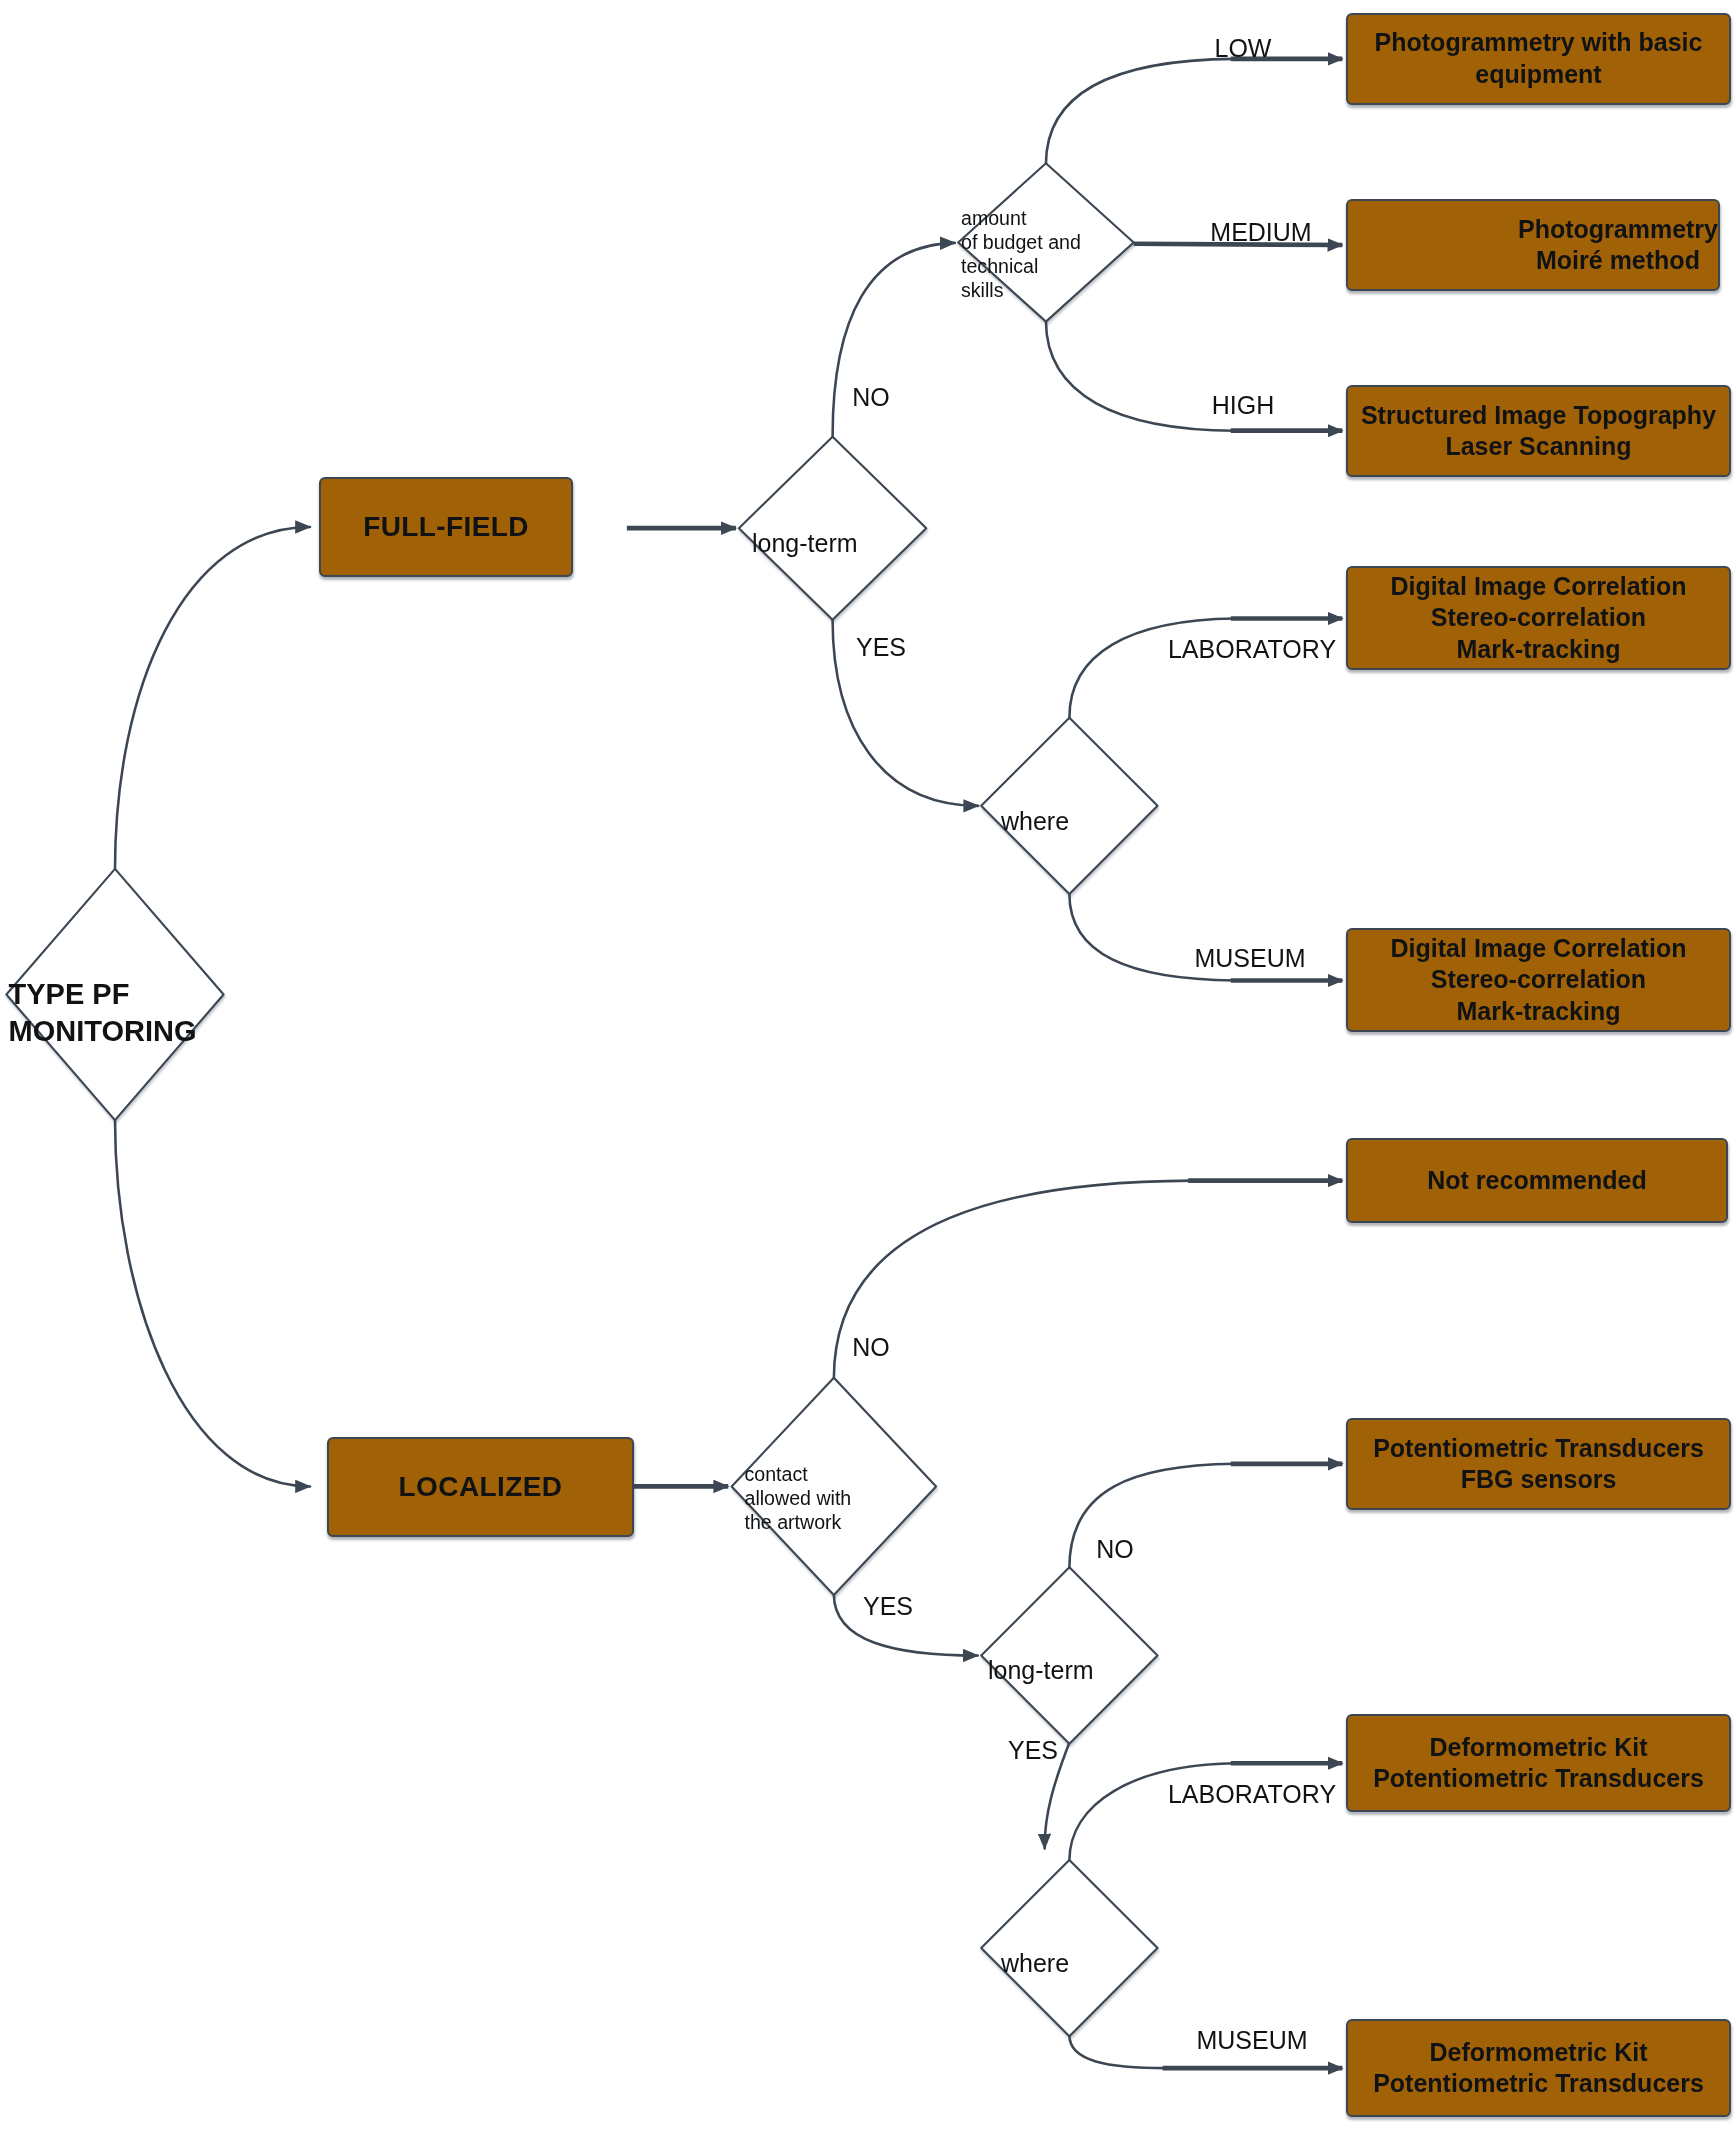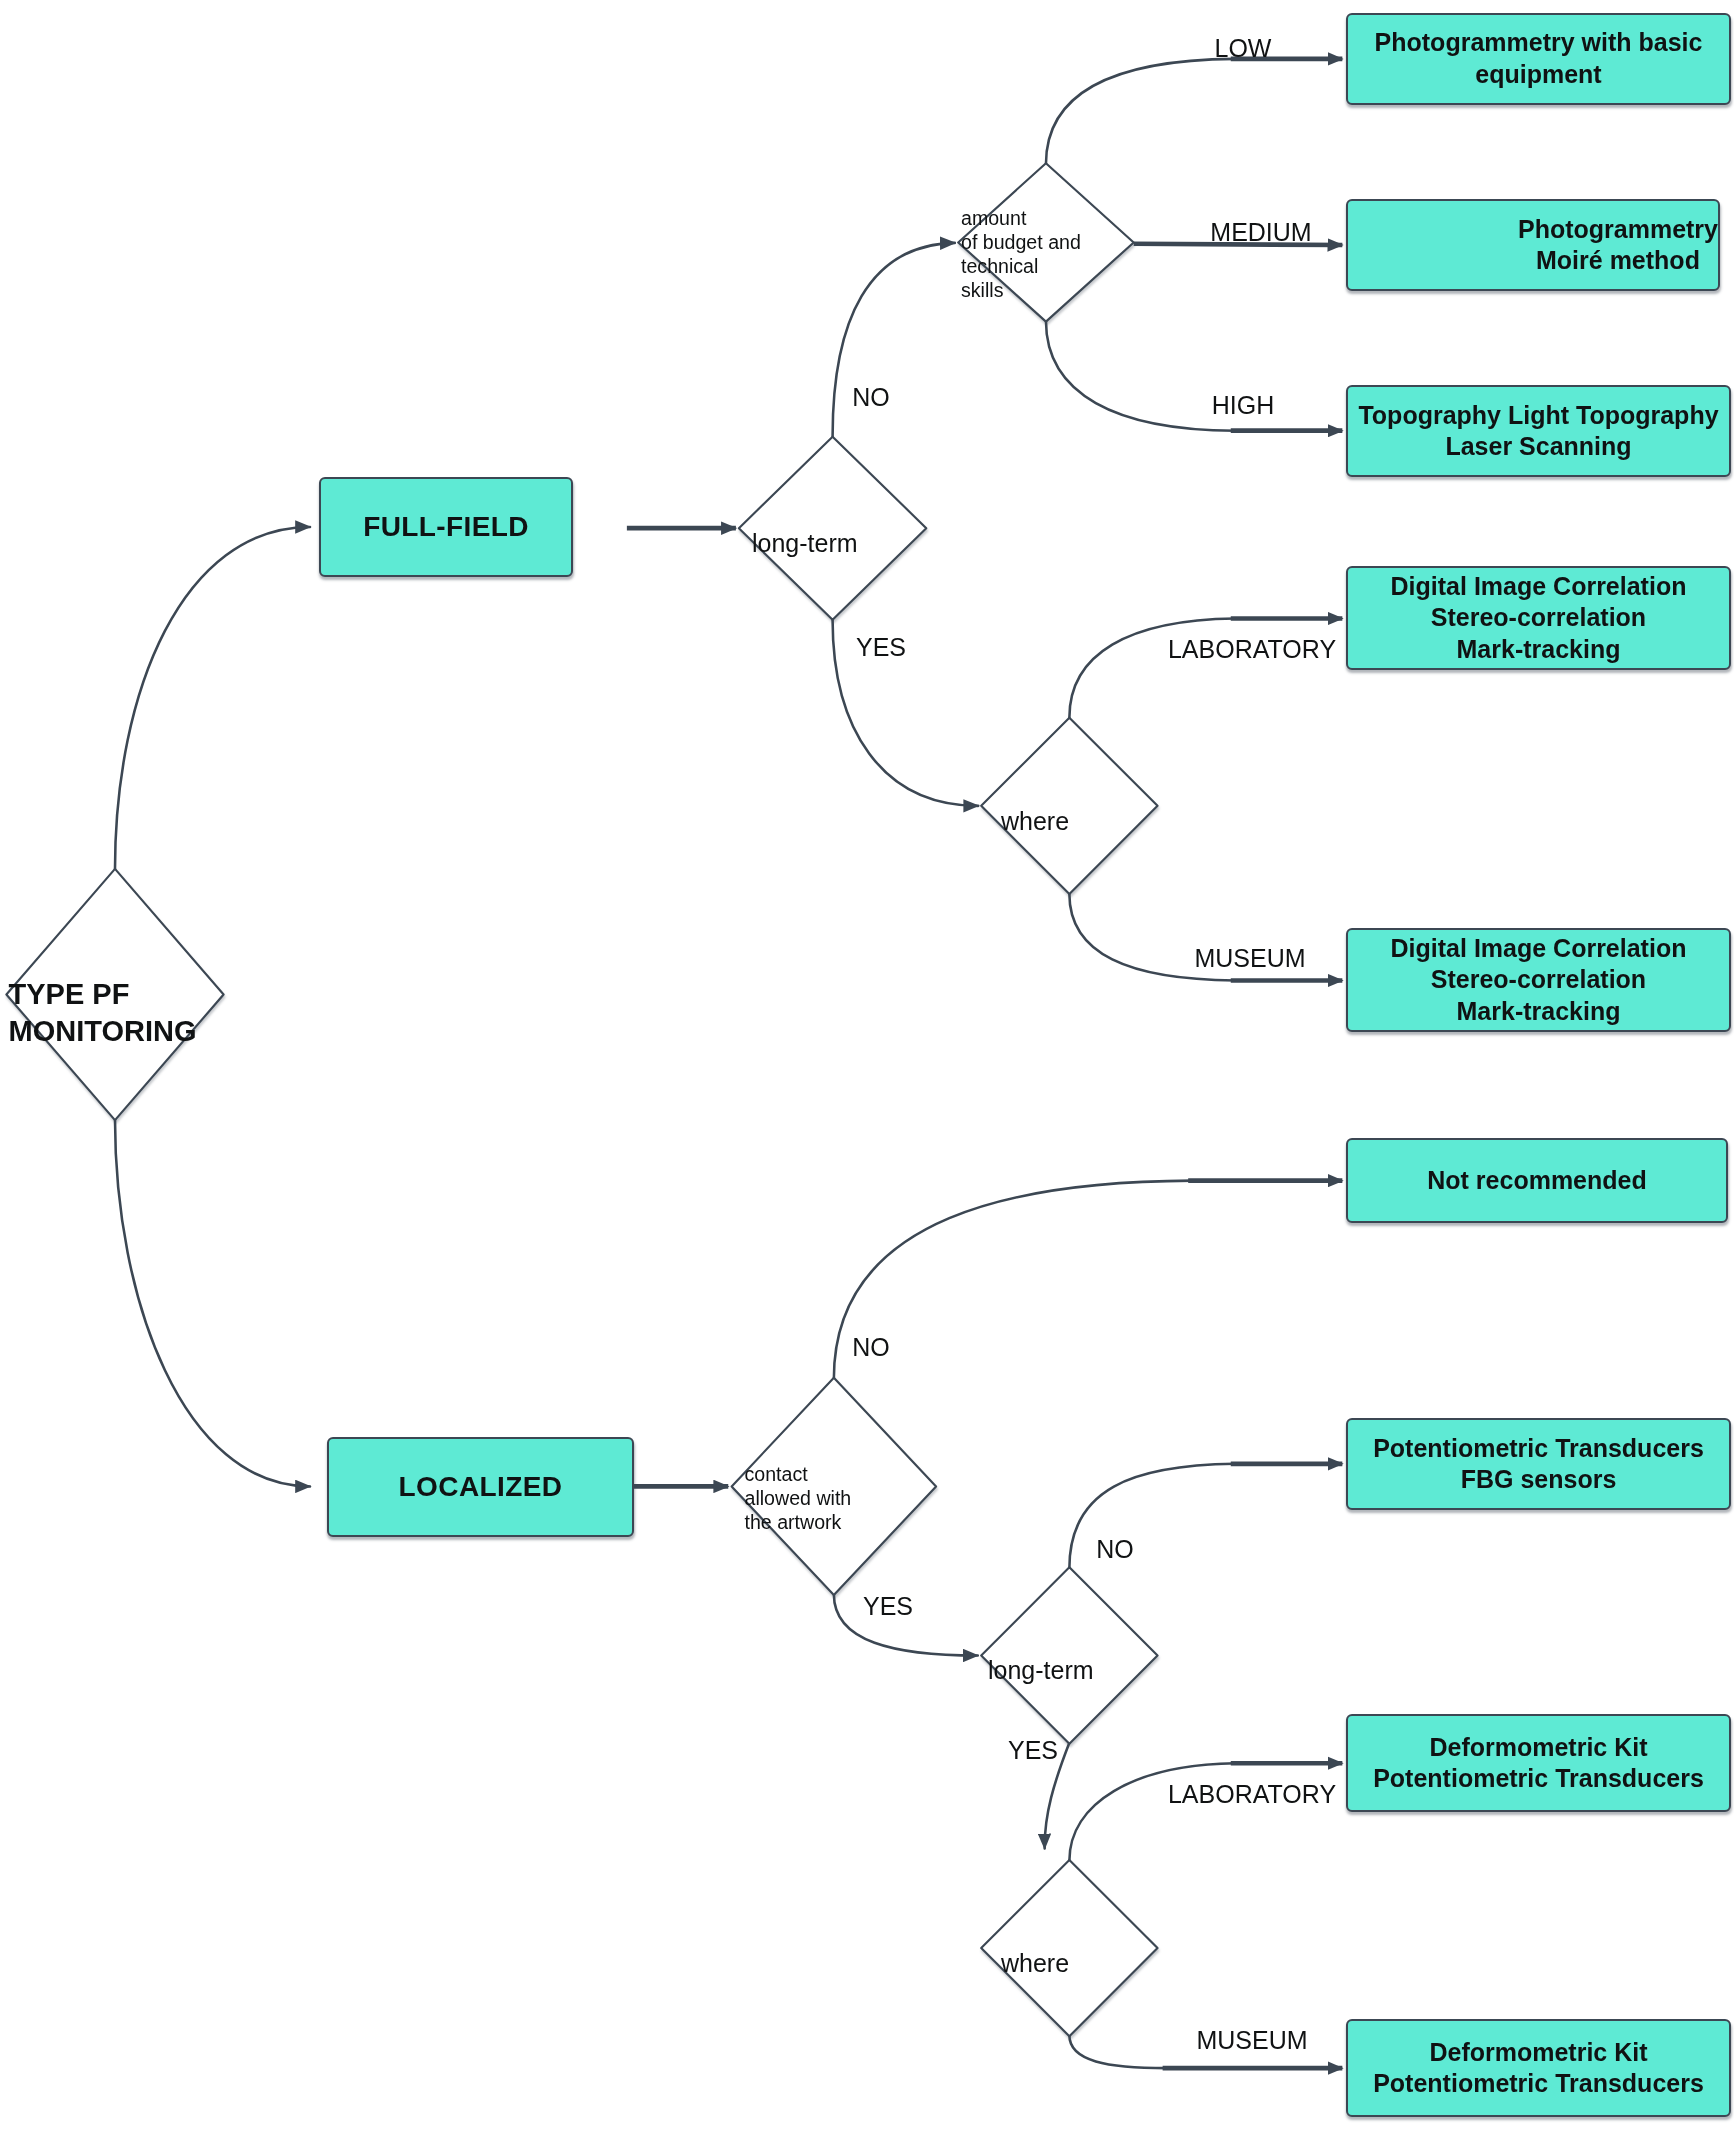--- a/index.html
+++ b/index.html
@@ -13,21 +13,21 @@
     overflow: hidden;
   }
   svg.wires { position: absolute; left: 0; top: 0; }
   .edge { fill: none; stroke: #3c4753; stroke-width: 6px; stroke-linecap: round; }
   .edge.thick { stroke-width: 11px; stroke-linecap: butt; }
   .node-poly { fill: #ffffff; stroke: #3c4753; stroke-width: 5px; stroke-linejoin: round; }
   .shapes { filter: drop-shadow(2px 6px 3px rgba(60,71,83,0.30)); }
 
   .rbox {
     position: absolute;
-    background: #5eead4;
+    background: #a16207;
     border: 2.1px solid #3c4753;
     border-radius: 6px;
     box-shadow: 0.9px 3px 2.6px rgba(60,71,83,0.40);
     display: flex;
     align-items: center;
     justify-content: center;
     text-align: center;
     font-weight: bold;
     font-size: 25px;
     line-height: 31.5px;
@@ -152,21 +152,21 @@
 
   <div class="rbox" style="left:1346px; top:12.8px; width:385px; height:92px;">
     <span class="bl">Photogrammetry with basic
 equipment</span>
   </div>
   <div class="rbox" style="left:1346px; top:199px; width:374px; height:92px;justify-content:flex-end;">
     <span class="bl">Photogrammetry
 Moiré method</span>
   </div>
   <div class="rbox" style="left:1346px; top:385px; width:385px; height:92px;">
-    <span class="bl">Topography Light Topography
+    <span class="bl">Structured Image Topography
 Laser Scanning</span>
   </div>
   <div class="rbox" style="left:1346px; top:566px; width:385px; height:104px;">
     <span class="bl">Digital Image Correlation
 Stereo-correlation
 Mark-tracking</span>
   </div>
   <div class="rbox" style="left:1346px; top:928px; width:385px; height:104px;">
     <span class="bl">Digital Image Correlation
 Stereo-correlation

